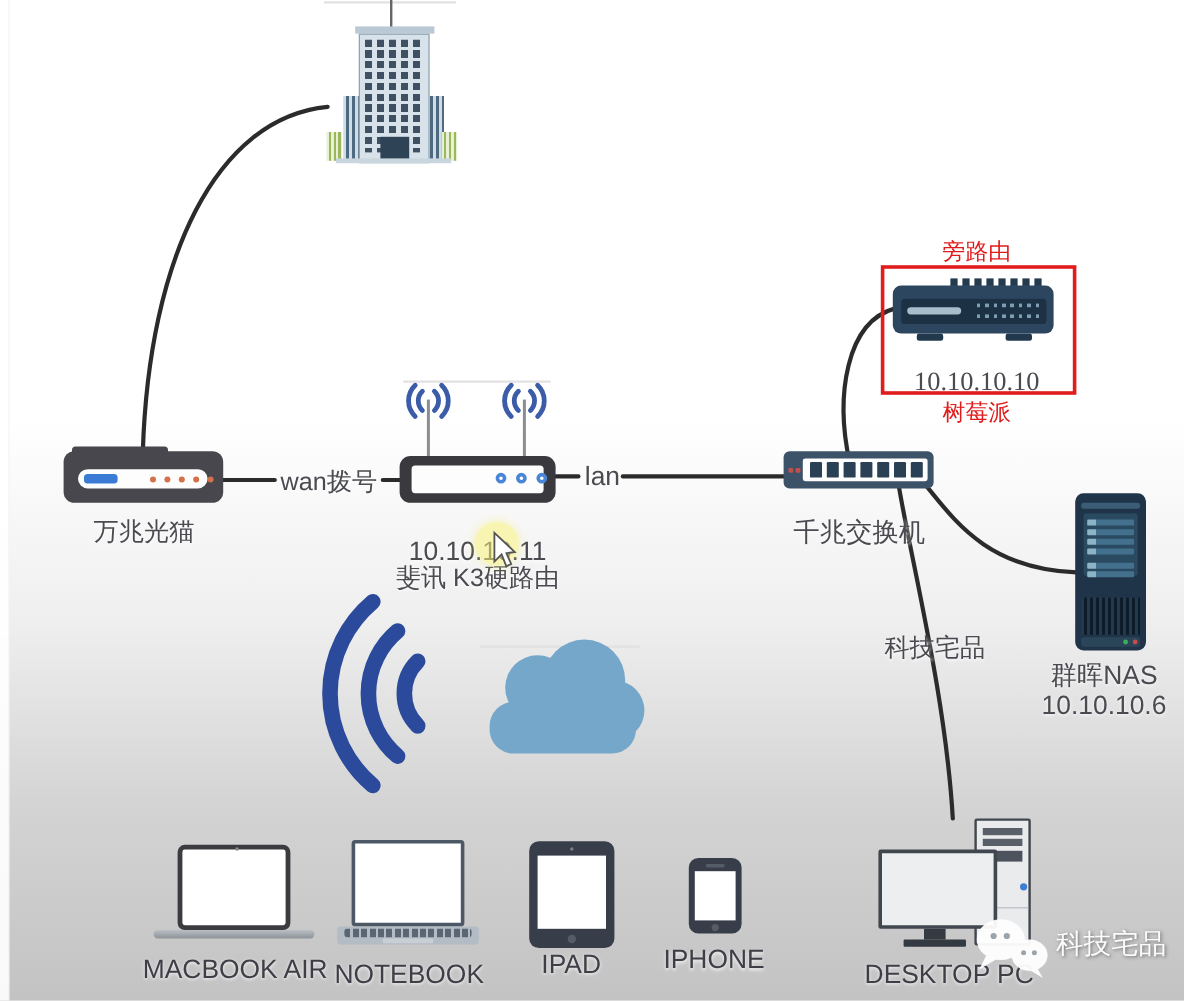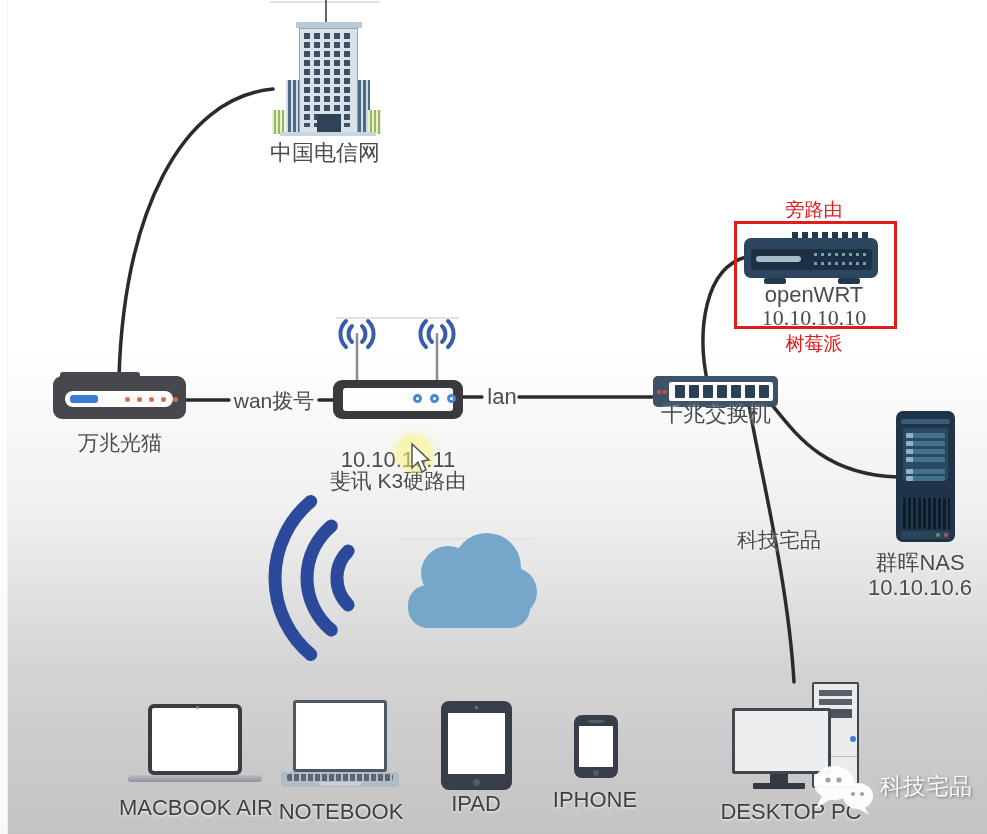--- a/index.html
+++ b/index.html
@@ -81,21 +81,20 @@
     <div class="abs" style="left:16px;top:80px;width:14px;height:54px;background:repeating-linear-gradient(90deg,#cfdde6 0 2px,#4e6a80 2px 5px);"></div>
     <div class="abs" style="left:86px;top:80px;width:14px;height:54px;background:repeating-linear-gradient(90deg,#cfdde6 0 2px,#4e6a80 2px 5px);"></div>
     <div class="abs" style="left:2px;top:110px;width:13px;height:24px;background:repeating-linear-gradient(90deg,#e8f0d8 0 2px,#9ab75a 2px 4px);"></div>
     <div class="abs" style="left:98px;top:110px;width:13px;height:24px;background:repeating-linear-gradient(90deg,#e8f0d8 0 2px,#9ab75a 2px 4px);"></div>
     <div class="abs" style="left:29px;top:28px;width:57px;height:106px;background:#d7e2ea;border:1px solid #8fa3b0;">
       <div class="abs" style="left:4px;top:4px;width:47px;height:94px;background-image:repeating-linear-gradient(180deg,rgba(215,226,234,0) 0 6px,#d7e2ea 6px 9px),repeating-linear-gradient(90deg,#3e5061 0 6px,#d7e2ea 6px 10px);"></div>
     </div>
     <div class="abs" style="left:47px;top:114px;width:24px;height:20px;background:#2e4356;"></div>
     <div class="abs" style="left:10px;top:132px;width:96px;height:4px;background:#c9d6de;"></div>
   </div>
-  <div class="lbl" style="left:245px;top:138px;width:160px;font-size:22px;">中国电信网</div>
 
   <div class="abs" style="left:53px;top:372px;width:135px;height:47px;">
     <div class="abs" style="left:7px;top:0;width:80px;height:10px;background:#47474d;border-radius:3px;"></div>
     <div class="abs" style="left:0;top:4px;width:133px;height:43px;background:#47474d;border-radius:9px;">
       <div class="abs" style="left:12px;top:15px;width:108px;height:16px;background:#fdfdfd;border-radius:8px;">
         <div class="abs" style="left:5px;top:4px;width:28px;height:8px;background:#3a7bd5;border-radius:3px;"></div>
         <div class="abs" style="left:60px;top:6px;width:5px;height:5px;border-radius:50%;background:#d4704a;"></div>
         <div class="abs" style="left:72px;top:6px;width:5px;height:5px;border-radius:50%;background:#d4704a;"></div>
         <div class="abs" style="left:84px;top:6px;width:5px;height:5px;border-radius:50%;background:#d4704a;"></div>
         <div class="abs" style="left:96px;top:6px;width:5px;height:5px;border-radius:50%;background:#d4704a;"></div>
@@ -130,21 +129,21 @@
     <div class="abs" style="left:16px;top:6px;width:104px;height:19px;background:#fdfdfd;border-radius:2px;">
       <div class="abs" style="left:6px;top:3px;width:10px;height:13px;background:#2a4155;border-radius:1px;"></div>
       <div class="abs" style="left:20px;top:3px;width:10px;height:13px;background:#2a4155;border-radius:1px;"></div>
       <div class="abs" style="left:34px;top:3px;width:10px;height:13px;background:#2a4155;border-radius:1px;"></div>
       <div class="abs" style="left:48px;top:3px;width:10px;height:13px;background:#2a4155;border-radius:1px;"></div>
       <div class="abs" style="left:62px;top:3px;width:10px;height:13px;background:#2a4155;border-radius:1px;"></div>
       <div class="abs" style="left:76px;top:3px;width:10px;height:13px;background:#2a4155;border-radius:1px;"></div>
       <div class="abs" style="left:90px;top:3px;width:10px;height:13px;background:#2a4155;border-radius:1px;"></div>
     </div>
   </div>
-  <div class="lbl lbl-ip" style="left:646px;top:399px;width:140px;">千兆交换机</div>
+  <div class="lbl lbl-ip" style="left:646px;top:429px;width:140px;">千兆交换机</div>
 
   <div class="abs" style="left:734px;top:221px;width:157px;height:102px;border:3px solid #e11c1c;z-index:3;"></div>
   <div class="abs" style="left:744px;top:230px;width:134px;height:56px;">
     <div class="abs" style="left:48px;top:2px;width:6px;height:10px;background:#243a4f;"></div>
     <div class="abs" style="left:58px;top:2px;width:6px;height:10px;background:#243a4f;"></div>
     <div class="abs" style="left:68px;top:2px;width:6px;height:10px;background:#243a4f;"></div>
     <div class="abs" style="left:78px;top:2px;width:6px;height:10px;background:#243a4f;"></div>
     <div class="abs" style="left:88px;top:2px;width:6px;height:10px;background:#243a4f;"></div>
     <div class="abs" style="left:98px;top:2px;width:6px;height:10px;background:#243a4f;"></div>
     <div class="abs" style="left:108px;top:2px;width:6px;height:10px;background:#243a4f;"></div>
@@ -153,21 +152,20 @@
     <div class="abs" style="left:94px;top:48px;width:22px;height:6px;background:#22384d;border-radius:2px;"></div>
     <div class="abs" style="left:0;top:8px;width:134px;height:40px;background:#2d4660;border-radius:7px;">
       <div class="abs" style="left:7px;top:11px;width:121px;height:21px;background:#1d3144;border-radius:3px;">
         <div class="abs" style="left:5px;top:7px;width:45px;height:6px;background:#a8bdcb;border-radius:3px;"></div>
         <div class="abs" style="left:63px;top:4px;width:55px;height:3px;background:repeating-linear-gradient(90deg,#7e9cb2 0 3px,rgba(0,0,0,0) 3px 7px);"></div>
         <div class="abs" style="left:63px;top:13px;width:55px;height:3px;background:repeating-linear-gradient(90deg,#7e9cb2 0 3px,rgba(0,0,0,0) 3px 7px);"></div>
       </div>
     </div>
   </div>
   <div class="lbl lbl-red" style="left:764px;top:197px;width:100px;">旁路由</div>
-  <div class="lbl lbl-ip" style="left:744px;top:282px;width:140px;">openWRT</div>
   <div class="lbl lbl-ip" style="left:744px;top:305px;width:140px;font-family:Liberation Serif, serif;">10.10.10.10</div>
   <div class="lbl lbl-red" style="left:764px;top:331px;width:100px;">树莓派</div>
 
   <div class="abs" style="left:896px;top:411px;width:59px;height:131px;background:#203449;border-radius:7px;">
     <div class="abs" style="left:5px;top:8px;width:49px;height:5px;background:#3b5d75;border-radius:2px;"></div>
     <div class="abs" style="left:7px;top:17px;width:45px;height:52px;background:#2a4a62;border-radius:2px;">
       <div class="abs" style="left:3px;top:5px;width:39px;height:5px;border-radius:1px;background:linear-gradient(90deg,#8db3c6 0 7px,#42708d 7px);"></div>
       <div class="abs" style="left:3px;top:13px;width:39px;height:5px;border-radius:1px;background:linear-gradient(90deg,#8db3c6 0 7px,#42708d 7px);"></div>
       <div class="abs" style="left:3px;top:21px;width:39px;height:5px;border-radius:1px;background:linear-gradient(90deg,#8db3c6 0 7px,#42708d 7px);"></div>
       <div class="abs" style="left:3px;top:29px;width:39px;height:5px;border-radius:1px;background:linear-gradient(90deg,#8db3c6 0 7px,#42708d 7px);"></div>

